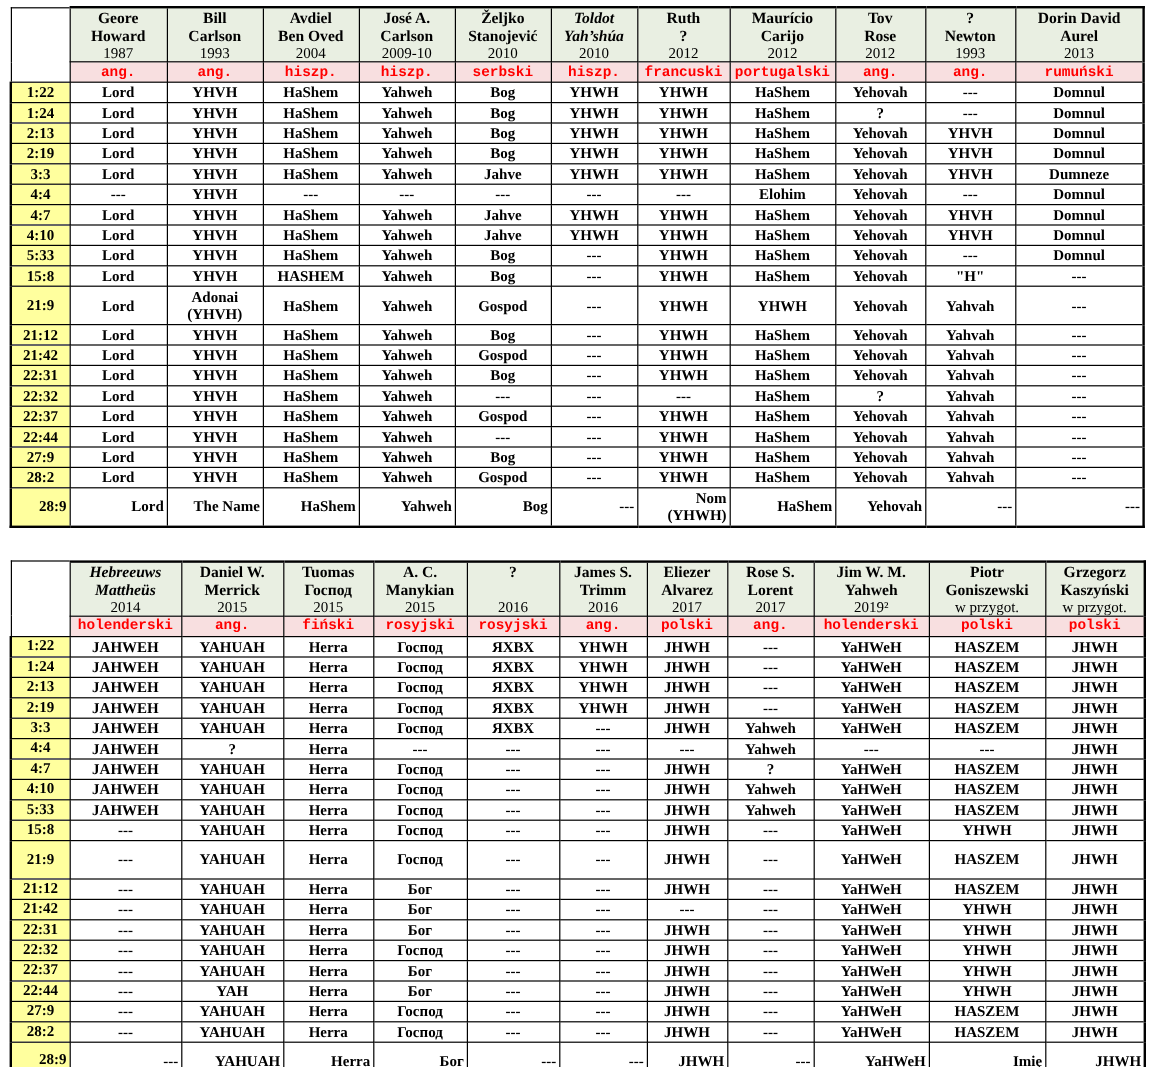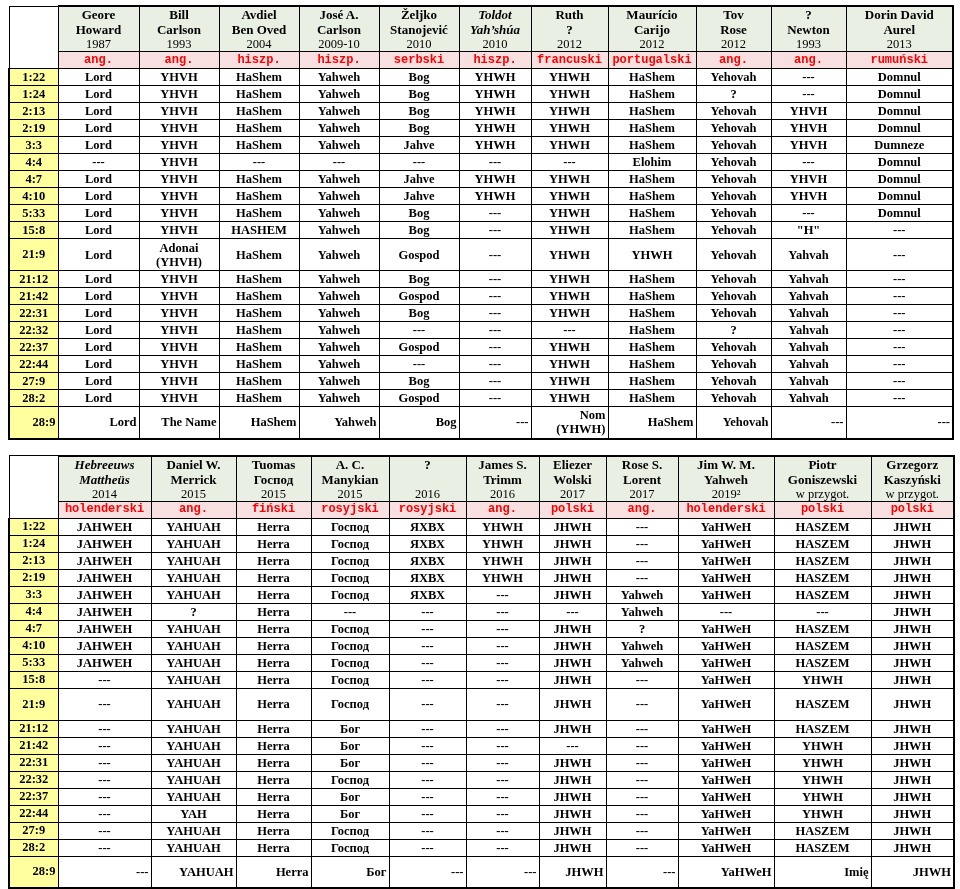--- a/index.html
+++ b/index.html
@@ -1,18 +1,18 @@
 <!DOCTYPE html>
 <html><head>
 <meta charset="utf-8">
 <style>
   html,body{margin:0;padding:0;background:#ffffff;}
   body{width:960px;font-family:"Liberation Serif","DejaVu Serif",serif;color:#000;}
   .wrap{padding:5px 8px 0 8px;}
-  table.tbl{border-collapse:collapse;table-layout:fixed;width:944px;margin:0 0 15px 0;}
+  table.tbl{border-collapse:collapse;table-layout:fixed;width:944px;margin:0 0 27px 0;}
   table.tbl td{border:1px solid #000;text-align:center;vertical-align:middle;padding:0 2px;overflow:hidden;}
   
   table.tbl tbody td:first-child{border-left-width:2px;}
   table.tbl td:last-child{border-right-width:2px;}
   table.tbl tbody tr:last-child td{border-bottom-width:2px;text-align:right;}
   table.tbl thead tr:first-child td:not(.corner){border-top-width:2px;}
   td.corner{border:0;background:#ffffff;}
   
   td.hdr{background:#e9efe2;padding:2px 1px;}
   td.hdr .nm{font-weight:bold;font-size:13px;line-height:15px;min-height:15px;}
@@ -445,21 +445,21 @@
             <div class="nm"></div>
             <div class="yr">2016</div>
           </td>
           <td class="hdr">
             <div class="nm">James S.</div>
             <div class="nm">Trimm</div>
             <div class="yr">2016</div>
           </td>
           <td class="hdr">
             <div class="nm">Eliezer</div>
-            <div class="nm">Wolski</div>
+            <div class="nm">Alvarez</div>
             <div class="yr">2017</div>
           </td>
           <td class="hdr">
             <div class="nm">Rose S.</div>
             <div class="nm">Lorent</div>
             <div class="yr">2017</div>
           </td>
           <td class="hdr">
             <div class="nm">Jim W. M.</div>
             <div class="nm">Yahweh</div>

